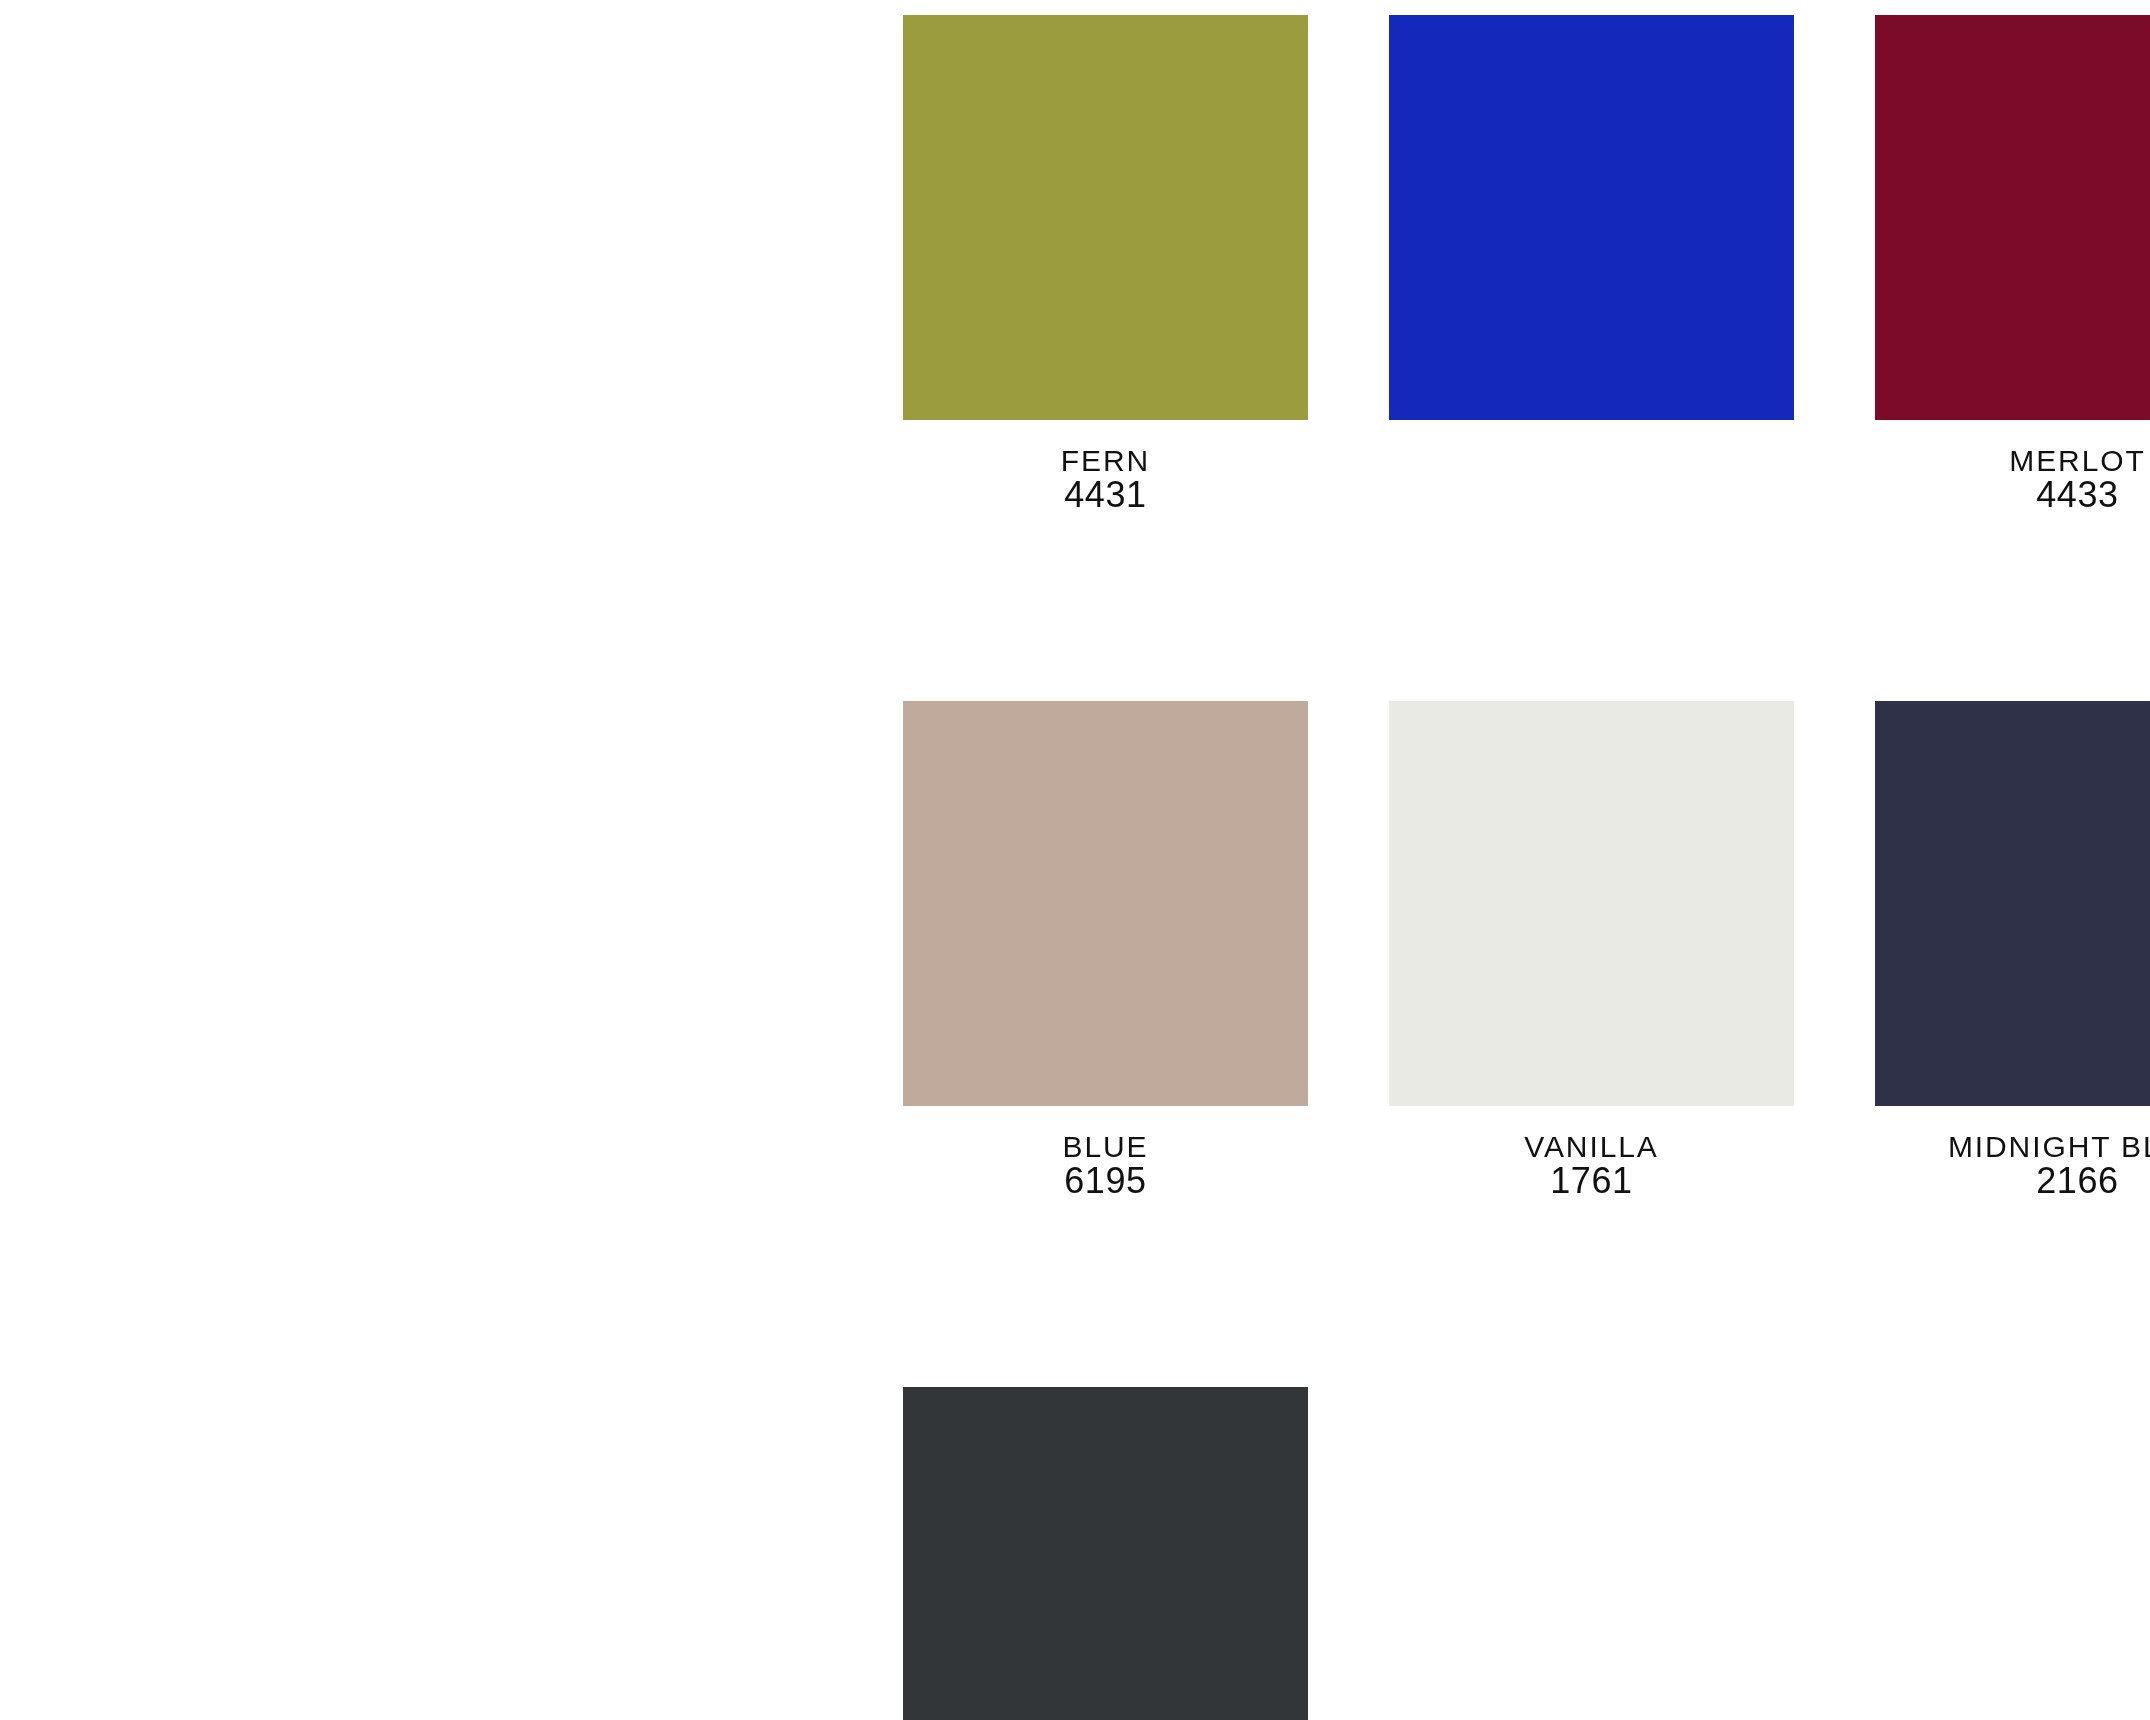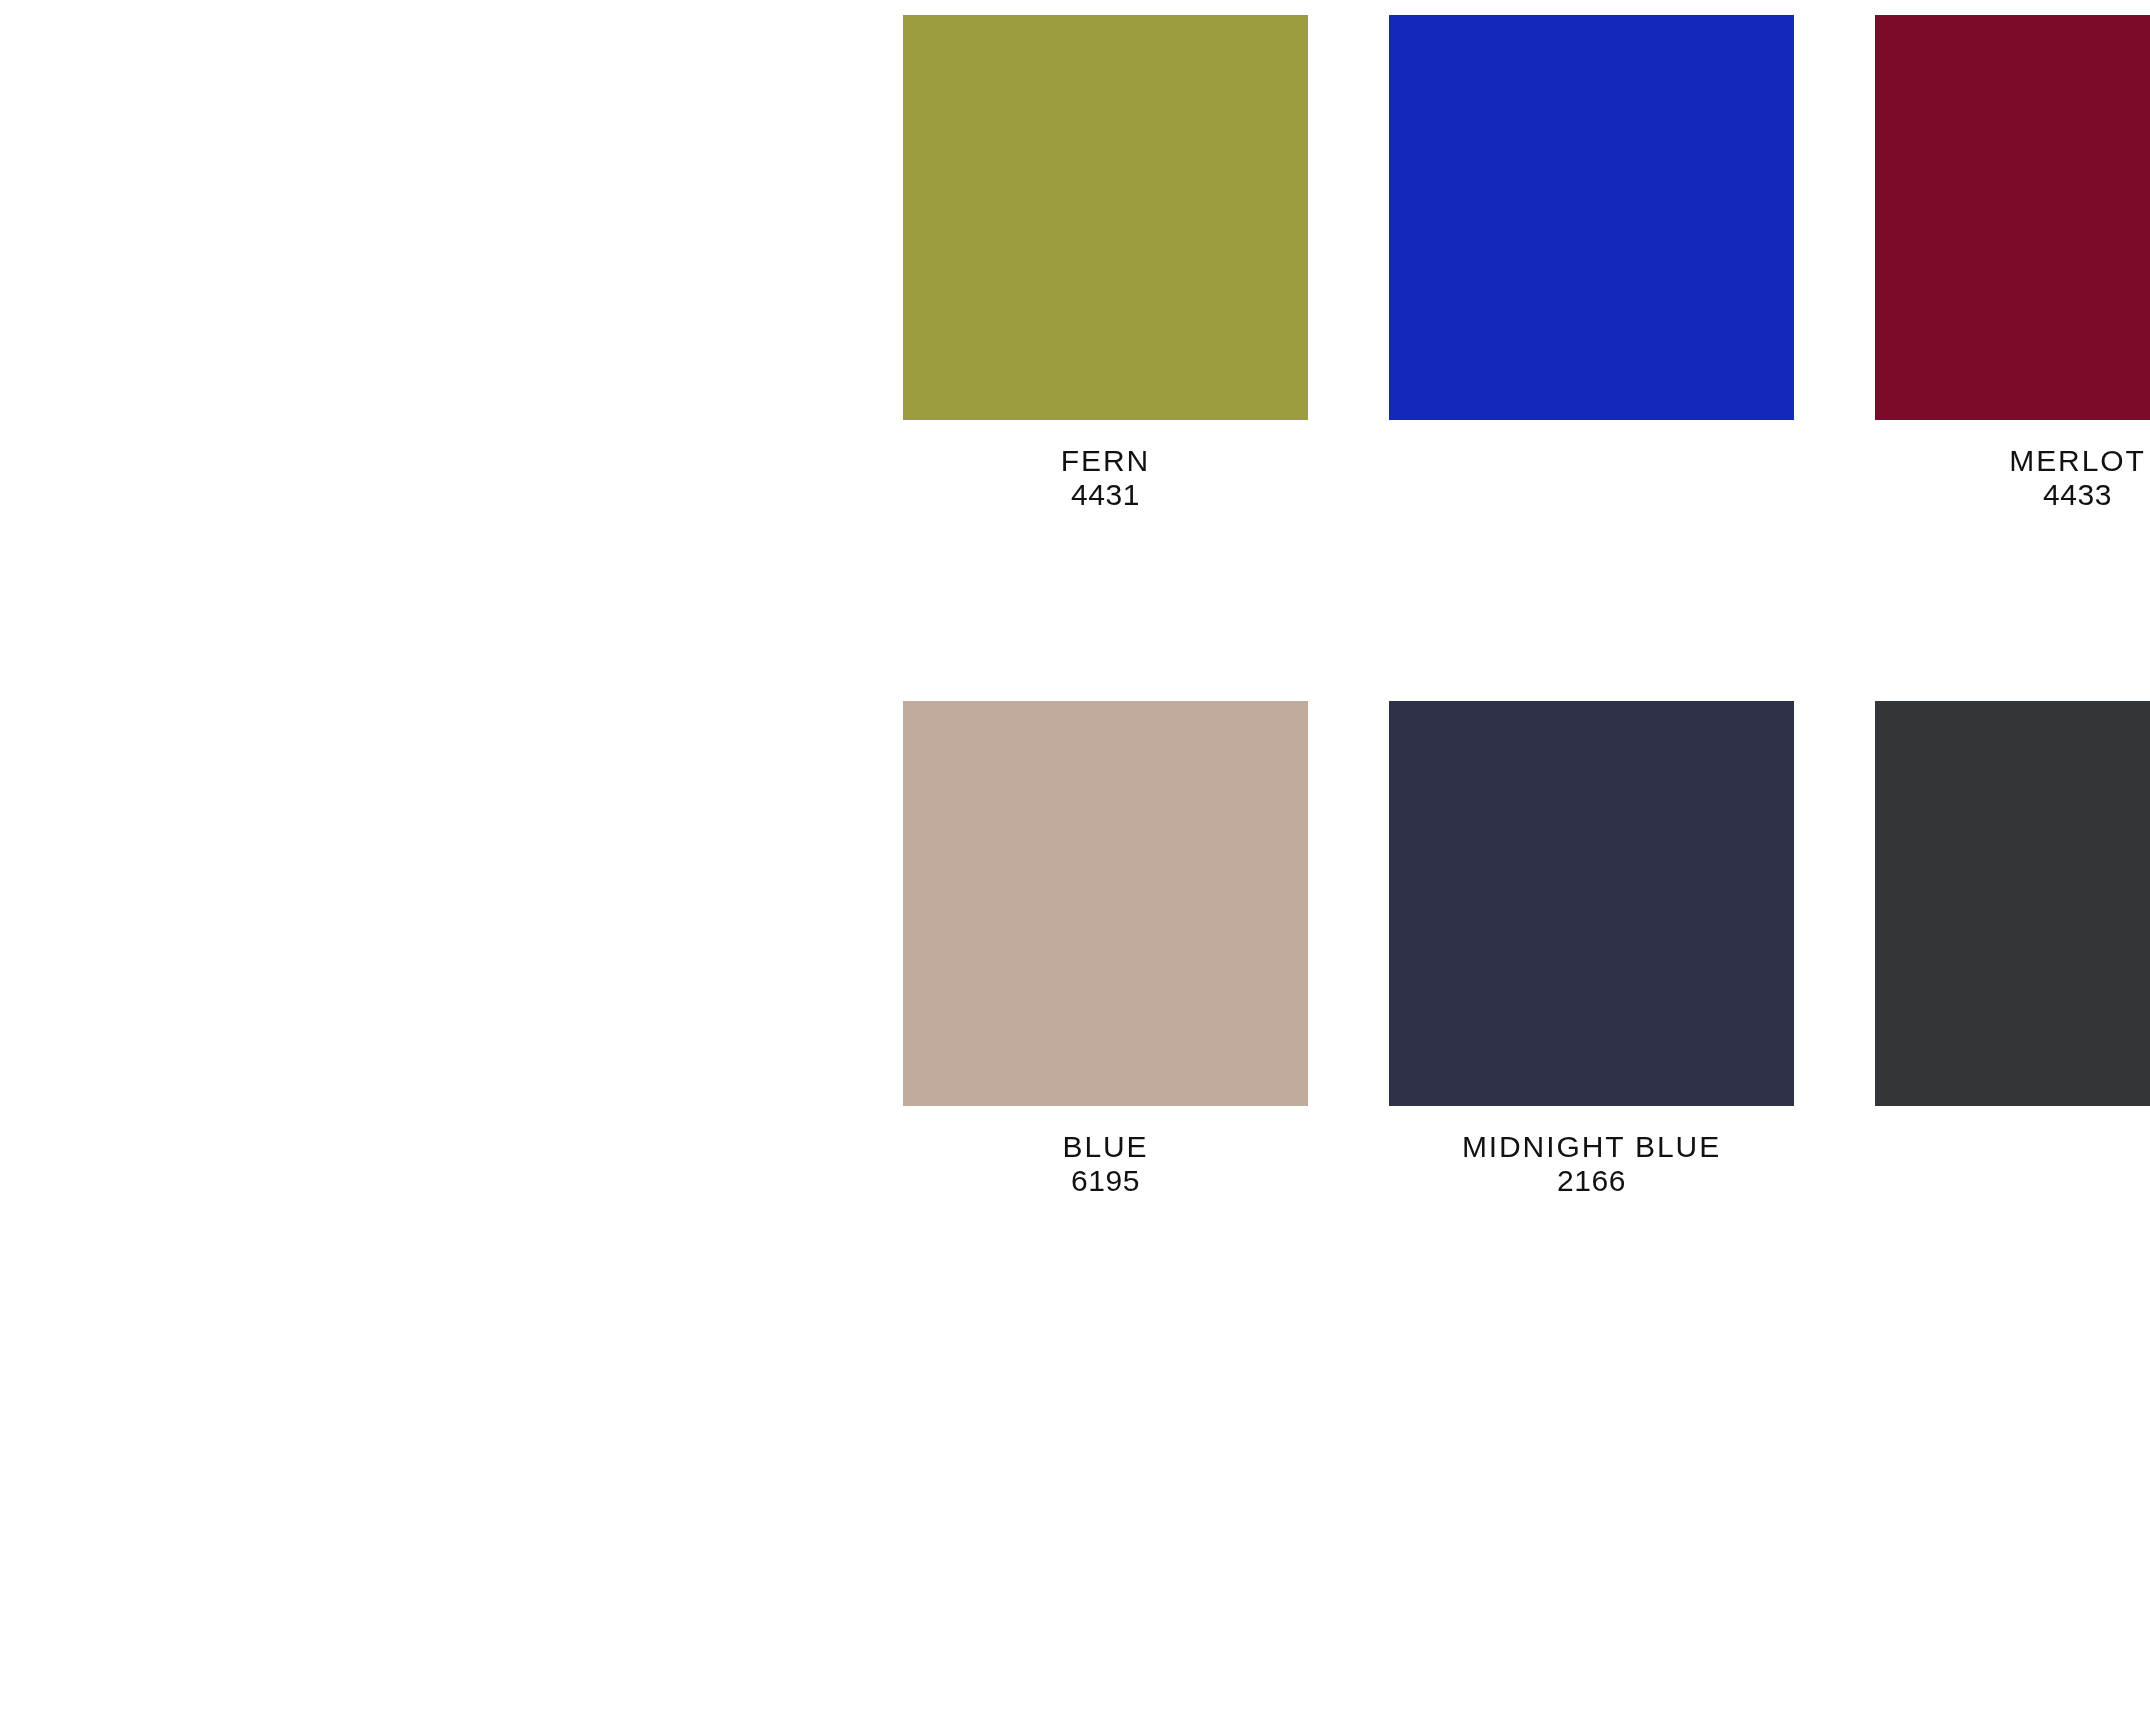--- a/index.html
+++ b/index.html
@@ -58,21 +58,21 @@
     display: block;
     font-size: 30px;
     line-height: 34px;
     font-weight: 400;
     letter-spacing: 1.9px;
     white-space: nowrap;
   }
 
   .swatch-code {
     display: block;
-    font-size: 30px;
+    font-size: 36px;
     line-height: 34px;
     font-weight: 400;
     letter-spacing: 0.6px;
     white-space: nowrap;
   }
 </style>
 </head>
 <body>
 
 <div id="palette-board" style="background: rgb(255, 255, 255);">
@@ -95,20 +95,27 @@
         </div>
       </div>
       <div class="swatch-cell">
         <div class="swatch-chip" style="background: rgb(192, 170, 156);"></div>
         <div class="swatch-caption">
           <span class="swatch-name">BLUE</span>
           <span class="swatch-code">6195</span>
         </div>
       </div>
       <div class="swatch-cell">
+        <div class="swatch-chip" style="background: rgb(234, 234, 229);"></div>
+        <div class="swatch-caption">
+          <span class="swatch-name">VANILLA</span>
+          <span class="swatch-code">1761</span>
+        </div>
+      </div>
+      <div class="swatch-cell">
         <div class="swatch-chip" style="background: rgb(47, 49, 73);"></div>
         <div class="swatch-caption">
           <span class="swatch-name">MIDNIGHT BLUE</span>
           <span class="swatch-code">2166</span>
         </div>
       </div>
       <div class="swatch-cell">
         <div class="swatch-chip" style="background: rgb(50, 54, 57);"></div>
       </div>
     </div>

